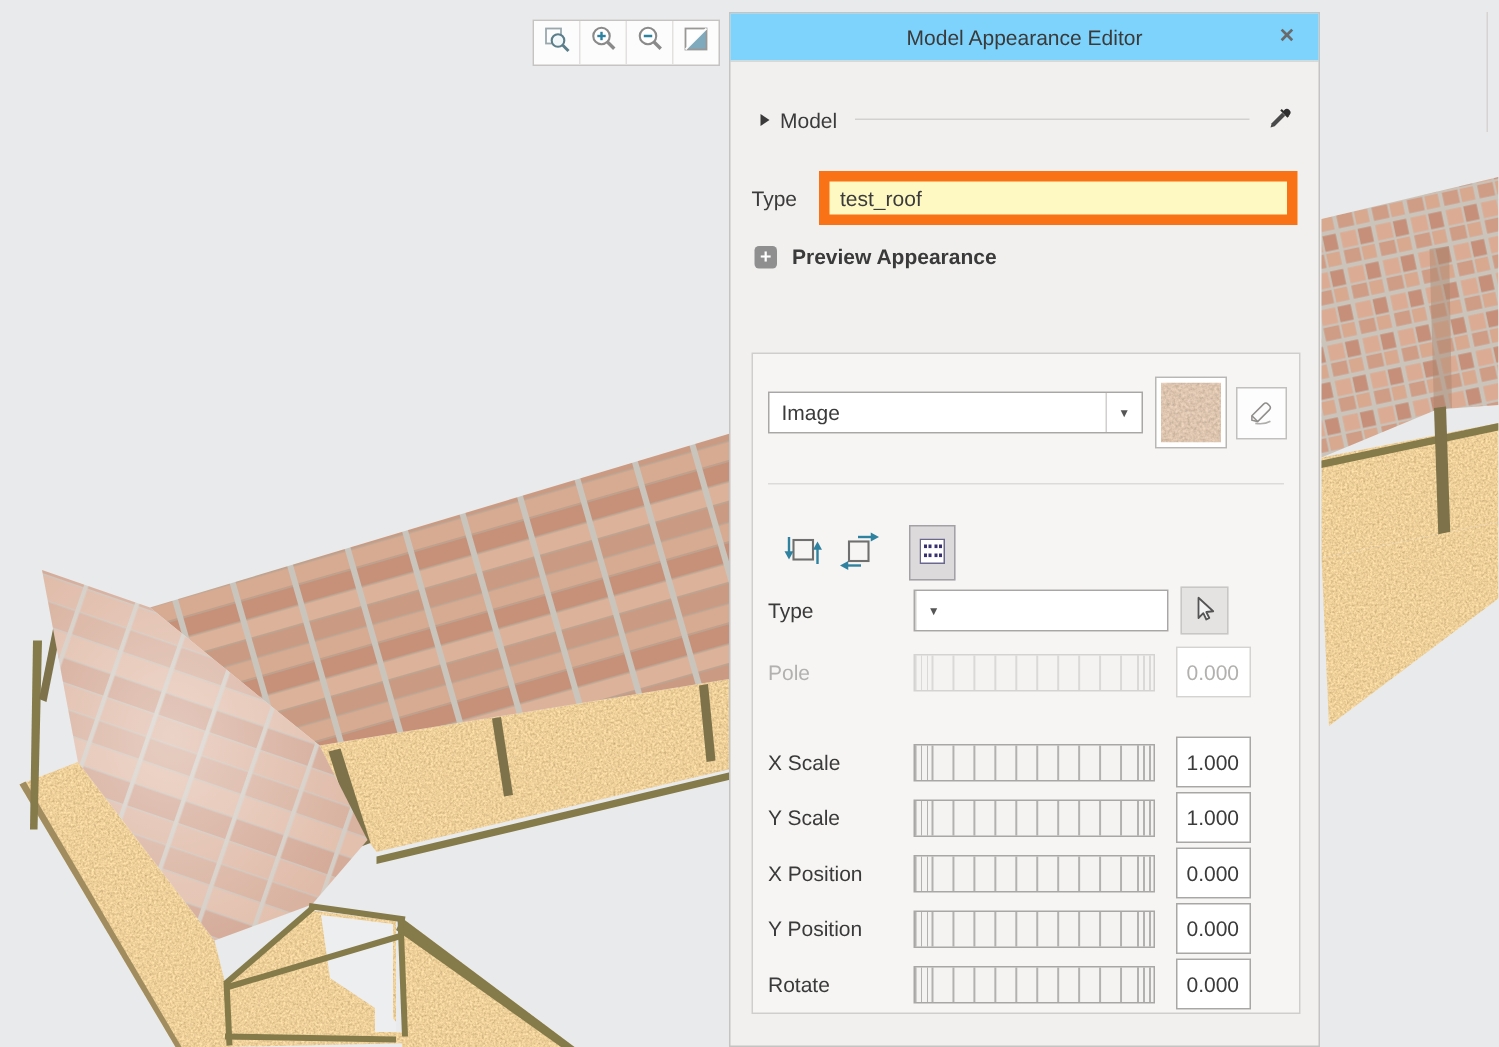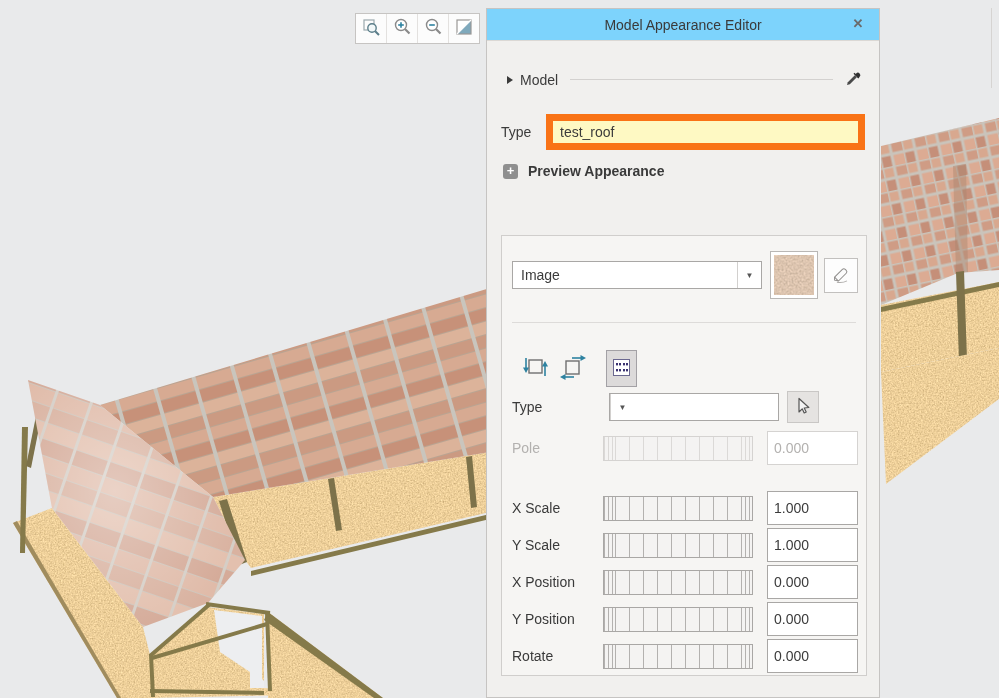--- a/index.html
+++ b/index.html
@@ -85,21 +85,21 @@
   .srow.gap-after{margin-bottom:34px;}
   .wheel{width:159px;height:23px;border:1px solid #a9a7a5;background-color:#f4f3f2;
     background-image:
       repeating-linear-gradient(90deg,#b3b1af 0 1px,transparent 1px 4px),
       repeating-linear-gradient(90deg,#b3b1af 0 1px,transparent 1px 4px),
       repeating-linear-gradient(90deg,#b3b1af 0 1px,transparent 1px 14px);
     background-size:11px 100%,11px 100%,calc(100% - 22px) 100%;
     background-position:left center,right center,11px 0;
     background-repeat:no-repeat,no-repeat,repeat-x;
     cursor:ew-resize;}
-  .sval{width:91px;height:24px;margin-left:14px;border:1px solid #a9a7a5;background:#fff;
+  .sval{width:50px;height:24px;margin-left:14px;border:1px solid #a9a7a5;background:#fff;
     padding:16px 6px;font-family:inherit;font-size:14px;color:#3b3b3b;box-sizing:border-box;outline:none;}
   .srow.disabled .rowlabel{color:#b3b1af;}
   .srow.disabled .wheel{border-color:#d5d3d1;
     background-image:
       repeating-linear-gradient(90deg,#dbd9d7 0 1px,transparent 1px 4px),
       repeating-linear-gradient(90deg,#dbd9d7 0 1px,transparent 1px 4px),
       repeating-linear-gradient(90deg,#dbd9d7 0 1px,transparent 1px 14px);}
   .srow.disabled .sval{border-color:#d5d3d1;color:#b3b1af;}
   .faint-edge{position:absolute;left:991px;top:8px;width:1px;height:80px;background:#d6d4d2;}
 </style>

